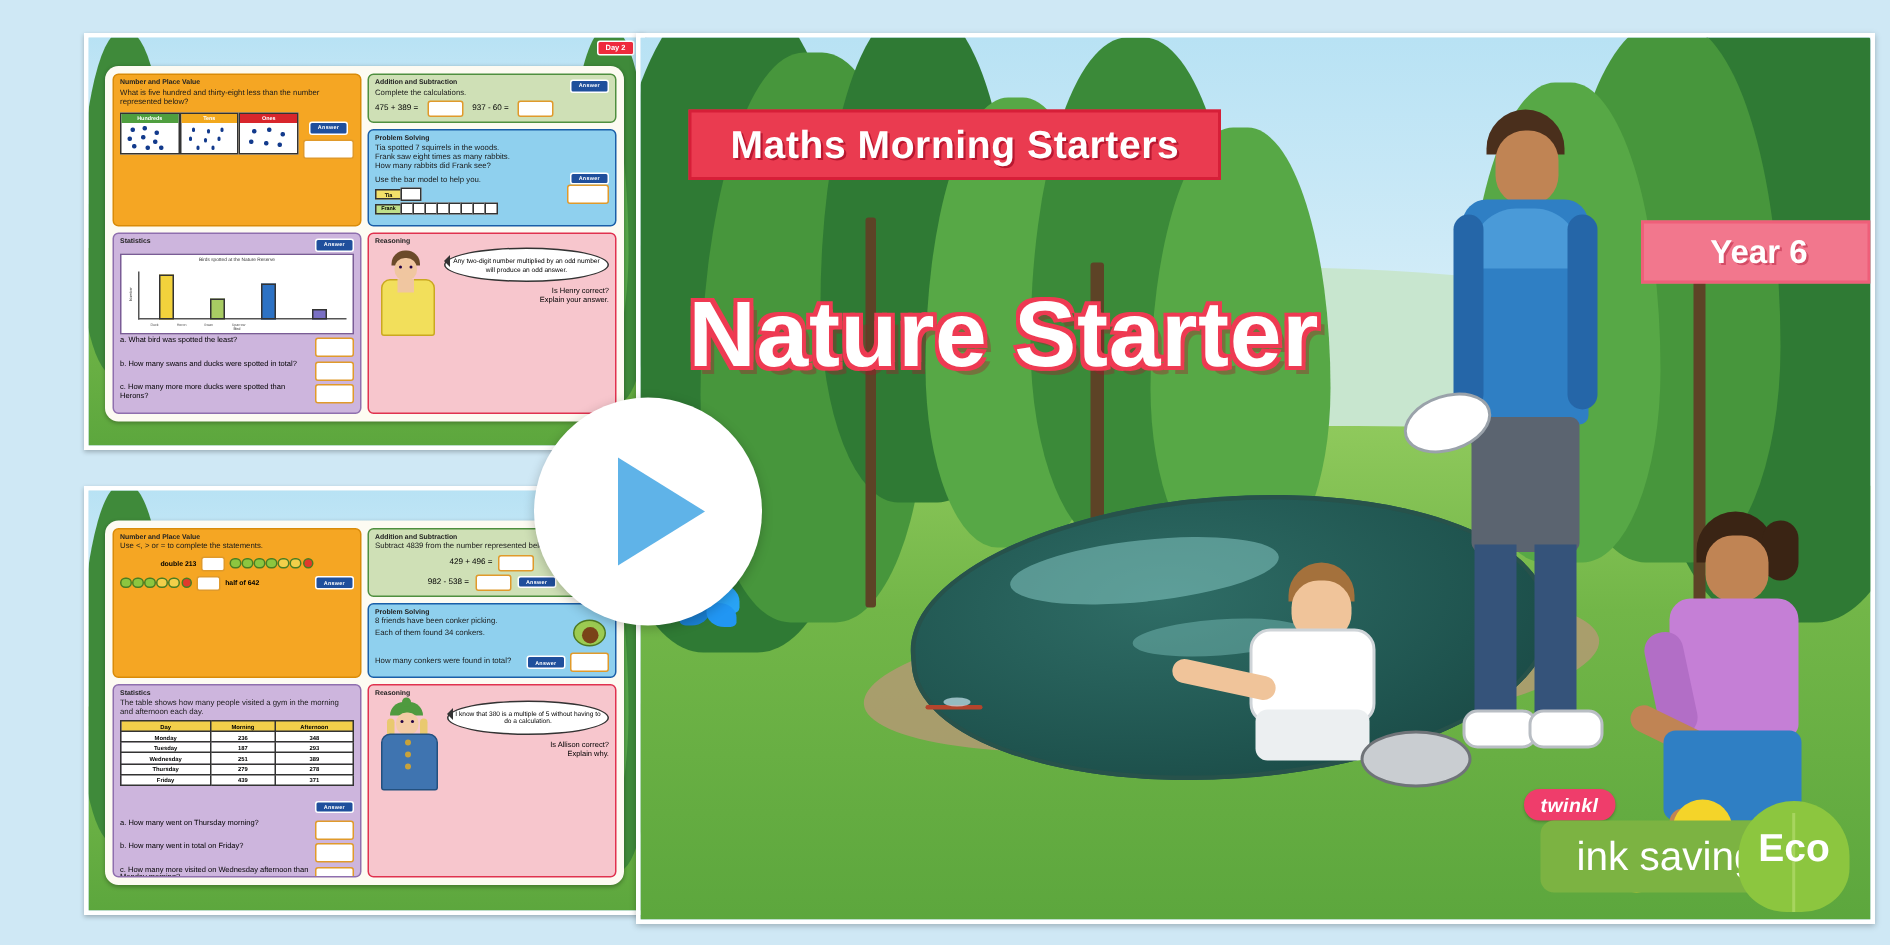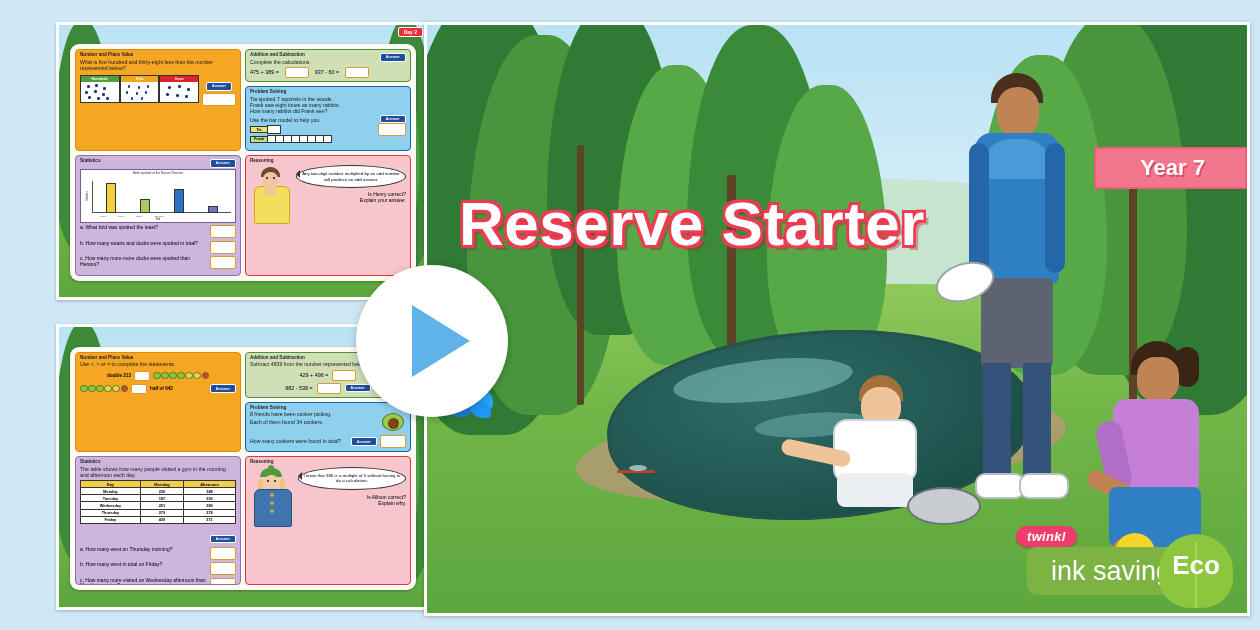--- a/index.html
+++ b/index.html
@@ -593,24 +593,27 @@
       </div>
 
       <div style="position:absolute;left:190px;top:440px;width:40px;height:14px;">
         <div style="position:absolute;left:0;top:5px;width:38px;height:3px;background:#b4442c;border-radius:2px;"></div>
         <div style="position:absolute;left:12px;top:0;width:18px;height:6px;background:rgba(200,230,240,.7);border-radius:50%;"></div>
       </div>
 
       <div style="position:absolute;left:480px;top:462px;width:70px;height:34px;background:#c9cdd1;border:2px solid #6f7378;border-radius:50%;"></div>
     </div>
 
-    <div class="hero-main">Reserve Starter</div>
+    <div class="hero-band">
+      <span>Maths Morning Starters</span>
+    </div>
+    <div class="hero-main">Nature Starter</div>
 
     <div class="badge-year">
-      <span>Year  7</span>
+      <span>Year  6</span>
     </div>
 
     <div class="twinkl">twinkl</div>
 
     <div class="eco">
       <div class="eco-pill">
         <span>ink saving</span>
       </div>
       <div class="eco-leaf">
         <div class="blob"></div>

